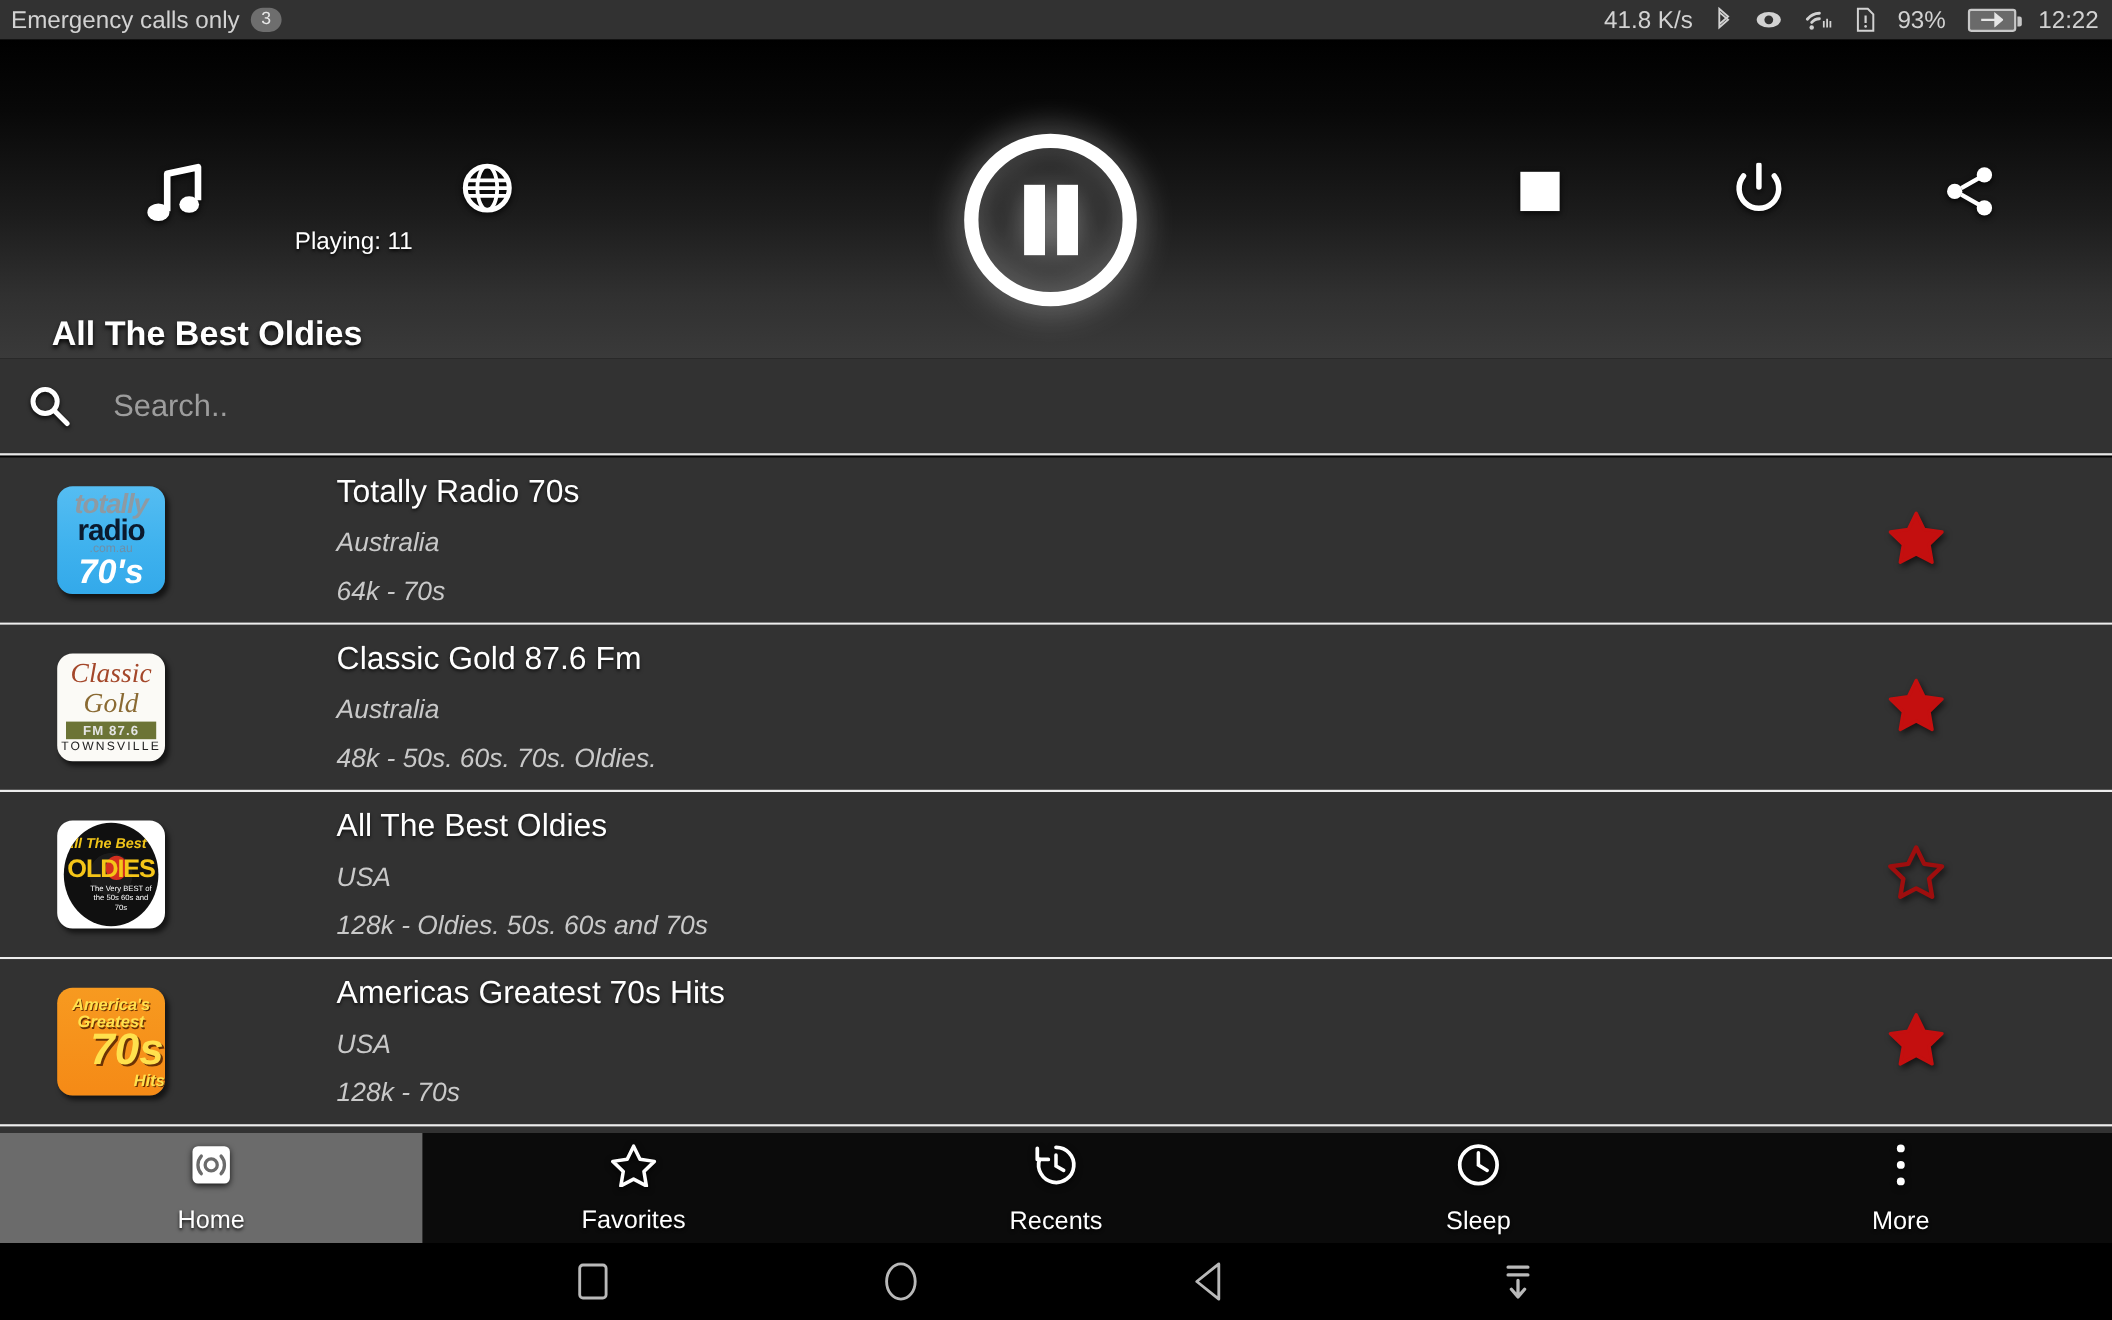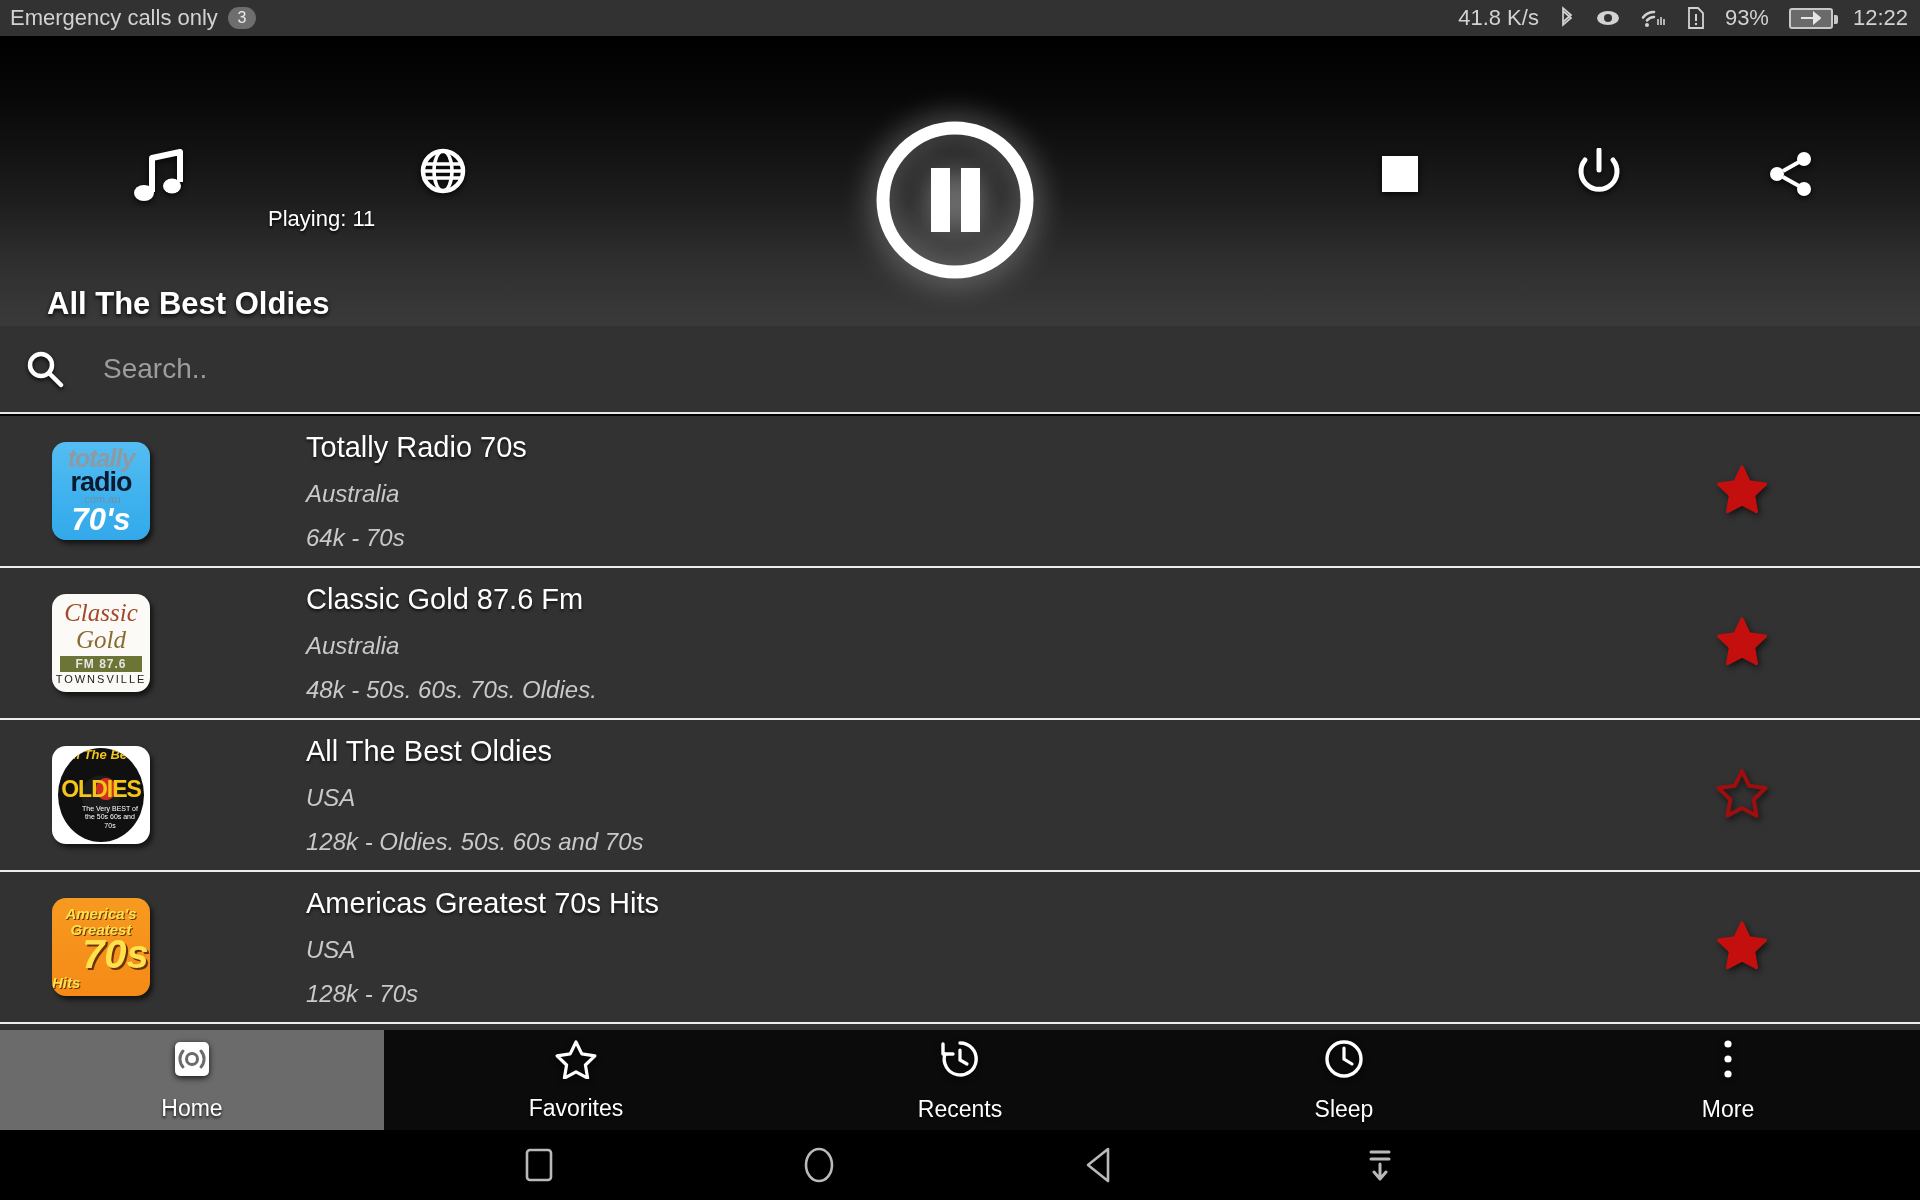--- a/index.html
+++ b/index.html
@@ -113,37 +113,37 @@
     letter-spacing:1px; line-height:16px;}
   .lg-classic .c4{ position:absolute; top:80px; width:100%; text-align:center;
     font-size:11px; color:#222; letter-spacing:2px; line-height:1;}
 
   .lg-oldies{ background:#ffffff; display:flex; align-items:center; justify-content:center; }
   .lg-oldies .disc{
     width:86px; height:94px; border-radius:50%;
     background:radial-gradient(circle at 50% 50%, #1c1c1c 0 30%, #101010 31% 100%);
     position:relative; overflow:hidden;
   }
-  .lg-oldies .o1{ position:absolute; top:0; width:100%; text-align:center;
+  .lg-oldies .o1{ position:absolute; top:12px; width:100%; text-align:left;
     font-size:13px; font-style:italic; font-weight:bold; color:#f0c419; line-height:1;}
   .lg-oldies .o2{ position:absolute; top:30px; width:100%; text-align:center;
     font-size:23px; font-weight:bold; color:#f5c518; line-height:1; letter-spacing:-1px;}
   .lg-oldies .odot{ position:absolute; top:30px; left:38px; width:20px; height:22px;
     background:#d32f1f; border-radius:50%; }
   .lg-oldies .o3{ position:absolute; bottom:12px; right:6px; width:56px; text-align:center;
     font-size:7px; color:#fff; line-height:1.2;}
 
   .lg-amer{ background:linear-gradient(180deg,#f79a20 0%,#f58a16 100%); }
   .lg-amer .a1{ position:absolute; top:8px; width:100%; text-align:center;
     font-size:15px; font-weight:bold; font-style:italic; color:#ffe14d;
     text-shadow:1px 1px 0 #6b3205; line-height:1.05;}
   .lg-amer .a2{ position:absolute; top:36px; width:100%; text-align:center;
     font-size:40px; font-weight:bold; font-style:italic; color:#ffe14d;
     text-shadow:2px 2px 0 #6b3205; line-height:1;padding-left:29px;}
-  .lg-amer .a3{ position:absolute; bottom:6px; width:100%; text-align:left;
+  .lg-amer .a3{ position:absolute; bottom:6px; width:100%; text-align:right;
     font-size:15px; font-weight:bold; font-style:italic; color:#ffe14d;
     text-shadow:1px 1px 0 #6b3205; line-height:1;}
 
   
   .bottomnav{
     position:absolute; left:0; top:1030px; width:1920px; height:100px;
     background:#0b0b0b; display:flex;
   }
   .nav-item{
     flex:1; display:flex; flex-direction:column; align-items:center;

